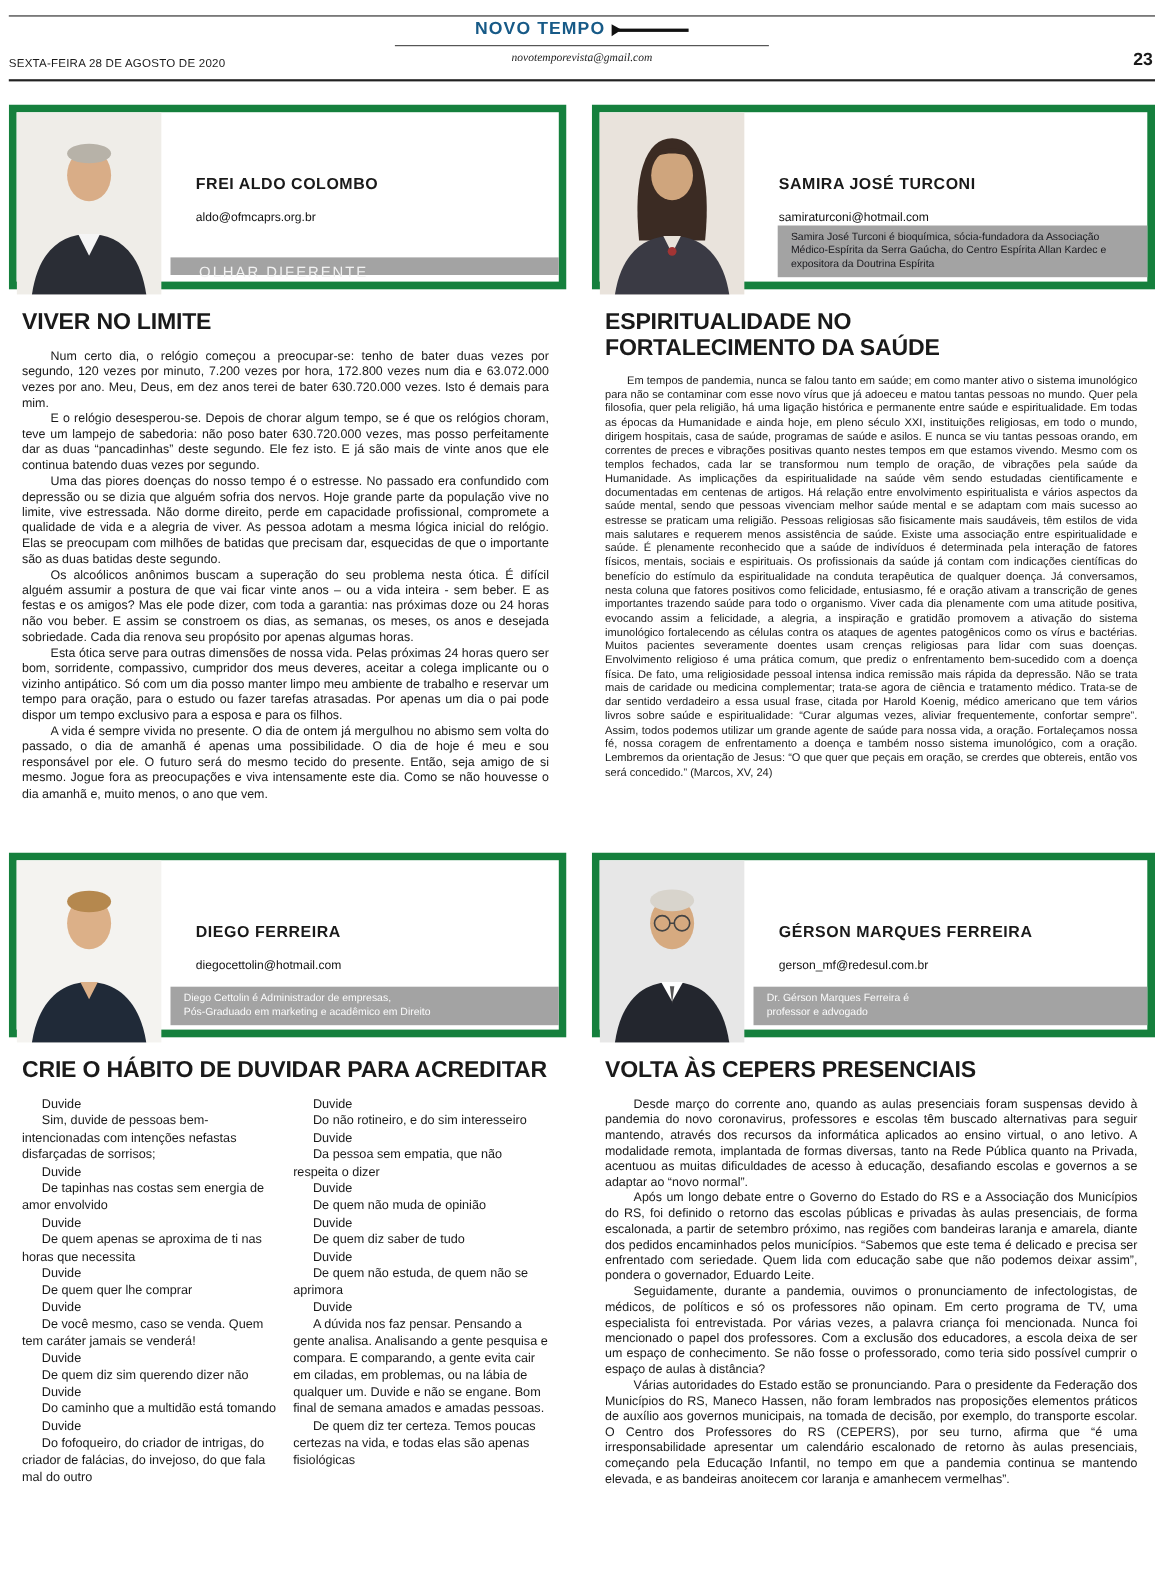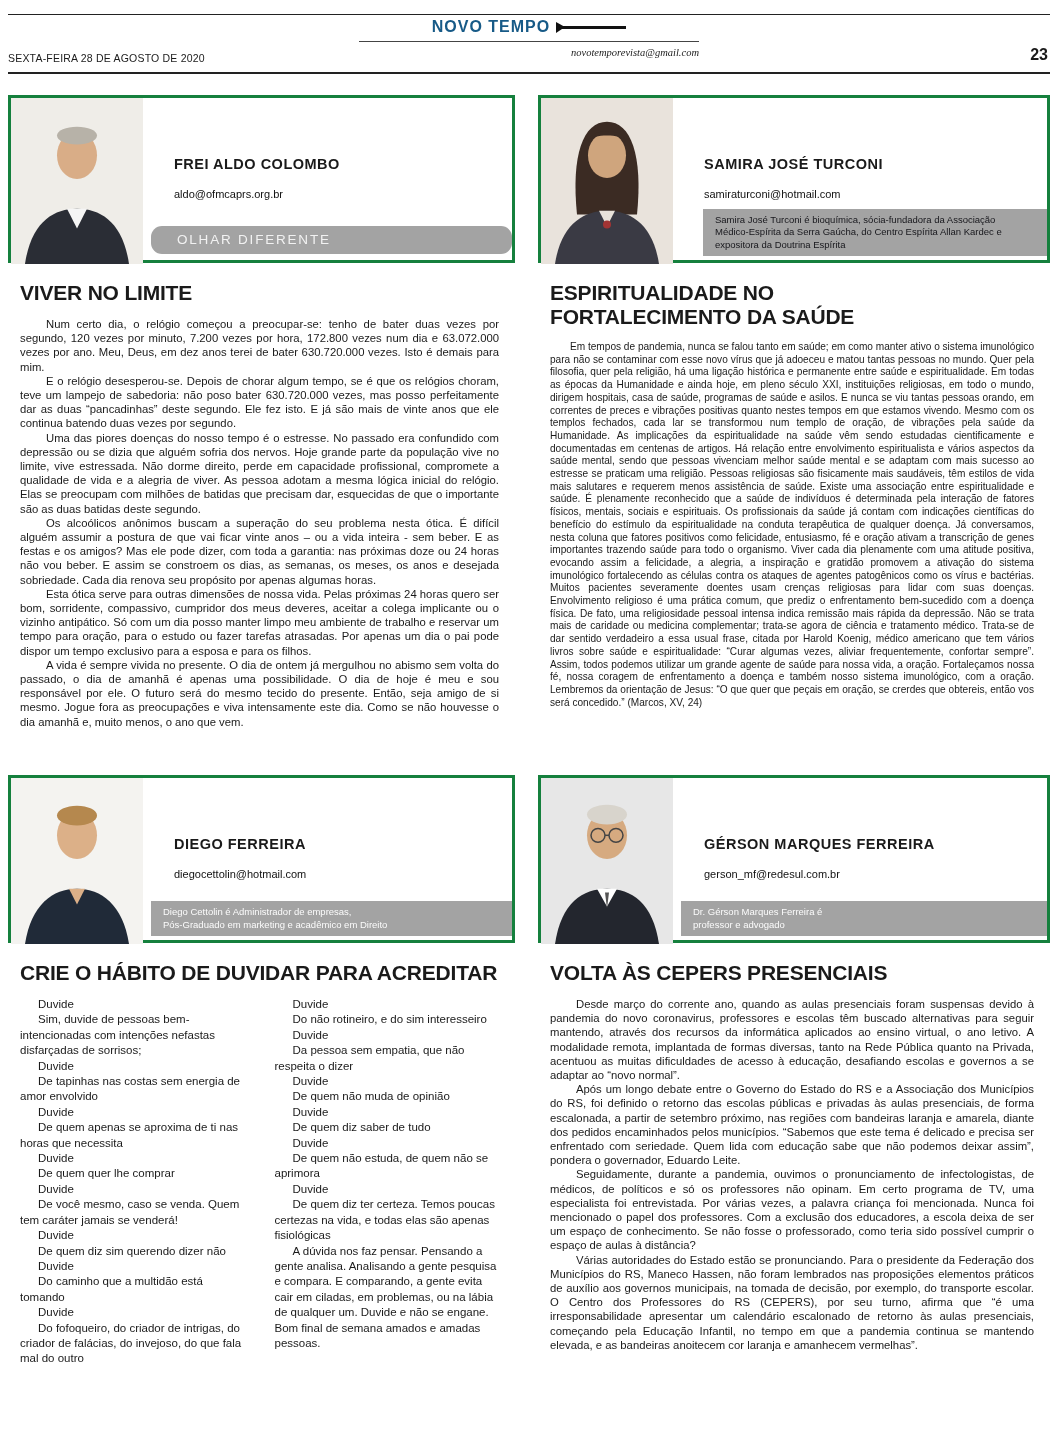--- a/index.html
+++ b/index.html
@@ -4,55 +4,55 @@
 <style>
   * { margin:0; padding:0; box-sizing:border-box; }
   html, body { background:#ffffff; }
   body { font-family:"Liberation Sans", sans-serif; color:#1a1a1a; }
   .page { position:relative; width:1058px; height:1443px; background:#fff; overflow:hidden; }
 
   
   header { position:relative; height:95px; }
   .rule-top { position:absolute; top:14px; left:8px; right:8px; height:1px; background:#222; }
   .rule-bottom { position:absolute; top:72px; left:8px; right:8px; height:2px; background:#222; }
-  .mast { position:absolute; top:18px; left:50%; transform:translateX(-50%); width:340px; text-align:right; }
+  .mast { position:absolute; top:18px; left:50%; transform:translateX(-50%); width:340px; text-align:center; }
   .mast-title-row { display:flex; align-items:center; justify-content:center; gap:12px; padding-bottom:5px; border-bottom:1px solid #444; }
   .mast-title { font-size:16px; font-weight:bold; letter-spacing:1px; color:#175a87; }
   .mast-arrow { display:inline-block; width:64px; height:3px; background:#111; position:relative; }
   .mast-arrow::before { content:""; position:absolute; left:-6px; top:-4px; border-top:5px solid transparent; border-bottom:6px solid transparent; border-left:9px solid #111; }
   .mast-email { padding-top:5px; font-size:10.5px; font-style:italic; color:#222;font-family:Liberation Serif, serif; }
   .mast-date { position:absolute; top:52px; left:8px; font-size:10.5px; letter-spacing:.2px; }
   .page-number { position:absolute; top:46px; right:10px; font-size:16px; font-weight:bold; }
 
   
   .grid { position:absolute; top:95px; left:8px; width:1042px;
           display:grid; grid-template-columns:507px 512px; column-gap:23px;
           grid-template-rows:660px auto; row-gap:20px; }
   article { overflow:hidden; }
 
   
-  .profile-card { position:relative; border:3px solid #15803d; height:168px; background:#fff; }
+  .profile-card { position:relative; border:7px solid #15803d; height:168px; background:#fff; }
   .photo { position:absolute; left:0; top:0; width:132px; height:166px; overflow:hidden; }
   .photo svg { display:block; width:100%; height:100%; }
   .author-name { position:absolute; left:163px; top:58px; font-size:14.5px; font-weight:bold; letter-spacing:.5px; }
   .author-email { position:absolute; left:163px; top:90px; font-size:11px; color:#111; }
   .bar { position:absolute; left:140px; right:0; background:#a3a3a3; }
-  .bar.section { bottom:6px; height:28px; line-height:28px; padding-left:26px;
-                 font-size:13.5px; color:#f2f2f2; letter-spacing:1.8px;border-radius:11px; }
+  .bar.section { bottom:6px; height:16px; line-height:28px; padding-left:26px;
+                 font-size:13.5px; color:#f2f2f2; letter-spacing:1.8px; }
   .bar.bio { bottom:4px; padding:5px 12px; font-size:9.5px; line-height:12.5px; white-space:pre-line; }
   .bio-dark { color:#17171c;margin-left:22px; }
   .bio-light { color:#fcfcfc; }
 
   
   .content { padding:12px 16px 0 12px; }
   .headline { font-size:21px; font-weight:bold; letter-spacing:-.2px; line-height:24px; margin:6px 0 12px; }
   .headline.narrow { max-width:380px; }
   .body .para { font-size:11.3px; line-height:14.2px; text-align:justify; text-indent:26px; margin:0; }
   .body.dense .para { font-size:10.1px; line-height:12.7px; text-indent:20px; }
-  .cols { display:flex; gap:30px; }
+  .cols { display:flex; gap:14px; }
   .col { flex:1; min-width:0; }
   .col .litem { font-size:11.5px; line-height:15.4px; text-indent:18px; margin:0; }
 </style>
 </head>
 <body>
 
 <div class="page">
 
   <header>
     <div class="rule-top"></div>
@@ -167,22 +167,22 @@
               <p class="litem">Do não rotineiro, e do sim interesseiro</p>
               <p class="litem">Duvide</p>
               <p class="litem">Da pessoa sem empatia, que não respeita o dizer</p>
               <p class="litem">Duvide</p>
               <p class="litem">De quem não muda de opinião</p>
               <p class="litem">Duvide</p>
               <p class="litem">De quem diz saber de tudo</p>
               <p class="litem">Duvide</p>
               <p class="litem">De quem não estuda, de quem não se aprimora</p>
               <p class="litem">Duvide</p>
+              <p class="litem">A dúvida nos faz pensar. Pensando a gente analisa. Analisando a gente pesquisa e compara. E comparando, a gente evita cair em ciladas, em problemas, ou na lábia de qualquer um. Duvide e não se engane. Bom final de semana amados e amadas pessoas.</p>
               <p class="litem">De quem diz ter certeza. Temos poucas certezas na vida, e todas elas são apenas fisiológicas</p>
-              <p class="litem">A dúvida nos faz pensar. Pensando a gente analisa. Analisando a gente pesquisa e compara. E comparando, a gente evita cair em ciladas, em problemas, ou na lábia de qualquer um. Duvide e não se engane. Bom final de semana amados e amadas pessoas.</p>
             </div>
         </div>
       </div>
     </article>
 
     <article>
       <div class="profile-card">
         <div class="photo">
           <svg viewBox="0 0 132 168" preserveAspectRatio="none">
             <rect width="132" height="168" fill="#e7e7e7"></rect>

